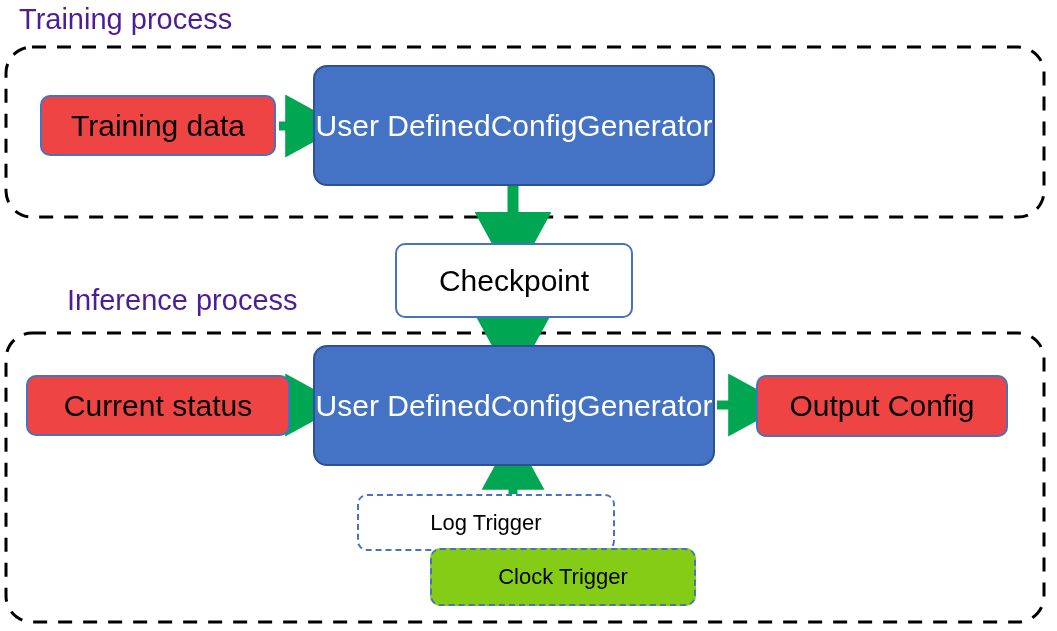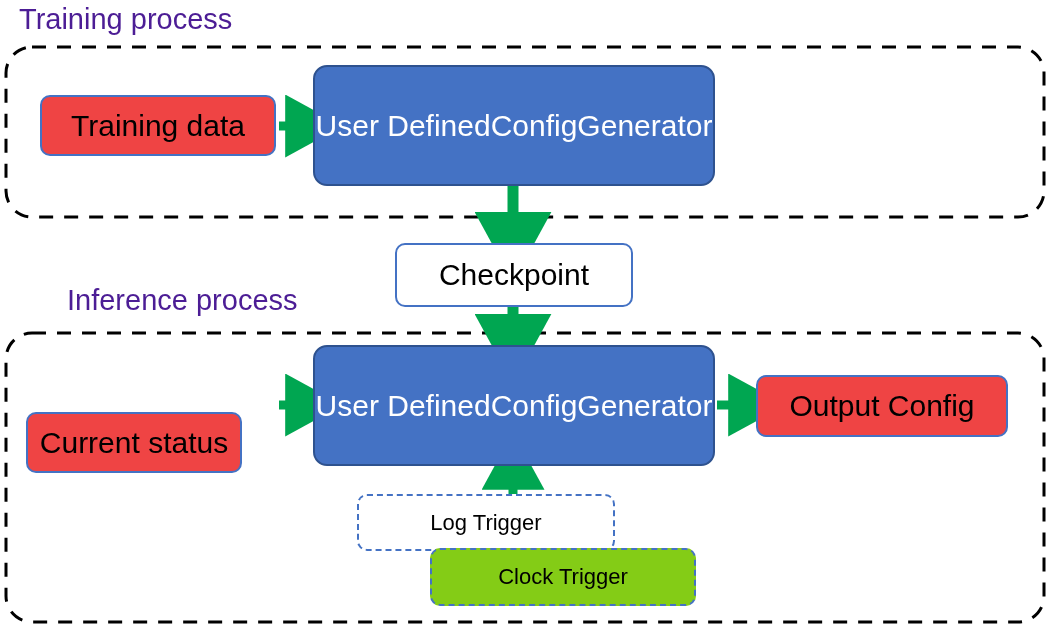--- a/index.html
+++ b/index.html
@@ -75,22 +75,22 @@
     border:2px dashed #4472C4;
     border-radius:10px;
     color:#000000;
     font-size:22px;
     line-height:34px;
     white-space:nowrap;
   }
 
   
   #training-data-node { left:40px;  top:95px;  width:236px; height:61px; }
-  #checkpoint-node    { left:395px; top:243px; width:238px; height:64px; background:#ffffff; z-index:6;}
-  #current-status-node{ left:26px;  top:375px; width:216px; height:61px;margin-top:37px; }
+  #checkpoint-node    { left:395px; top:243px; width:238px; height:75px; background:#ffffff; z-index:6;}
+  #current-status-node{ left:26px;  top:375px; width:264px; height:61px; }
   #output-config-node { left:756px; top:375px; width:252px; height:62px; }
 
   #training-process-node { left:313px; top:65px;  width:402px; height:121px; z-index:4;}
   #inference-process-node{ left:313px; top:345px; width:402px; height:121px; z-index:4;}
 
   #log-trigger-node   { left:357px; top:494px; width:258px; height:57px; z-index:5; background:#ffffff;}
   #clock-trigger-node { left:430px; top:548px; width:266px; height:58px; z-index:6; background:#84cc16;}
 </style>
 </head>
 <body>

